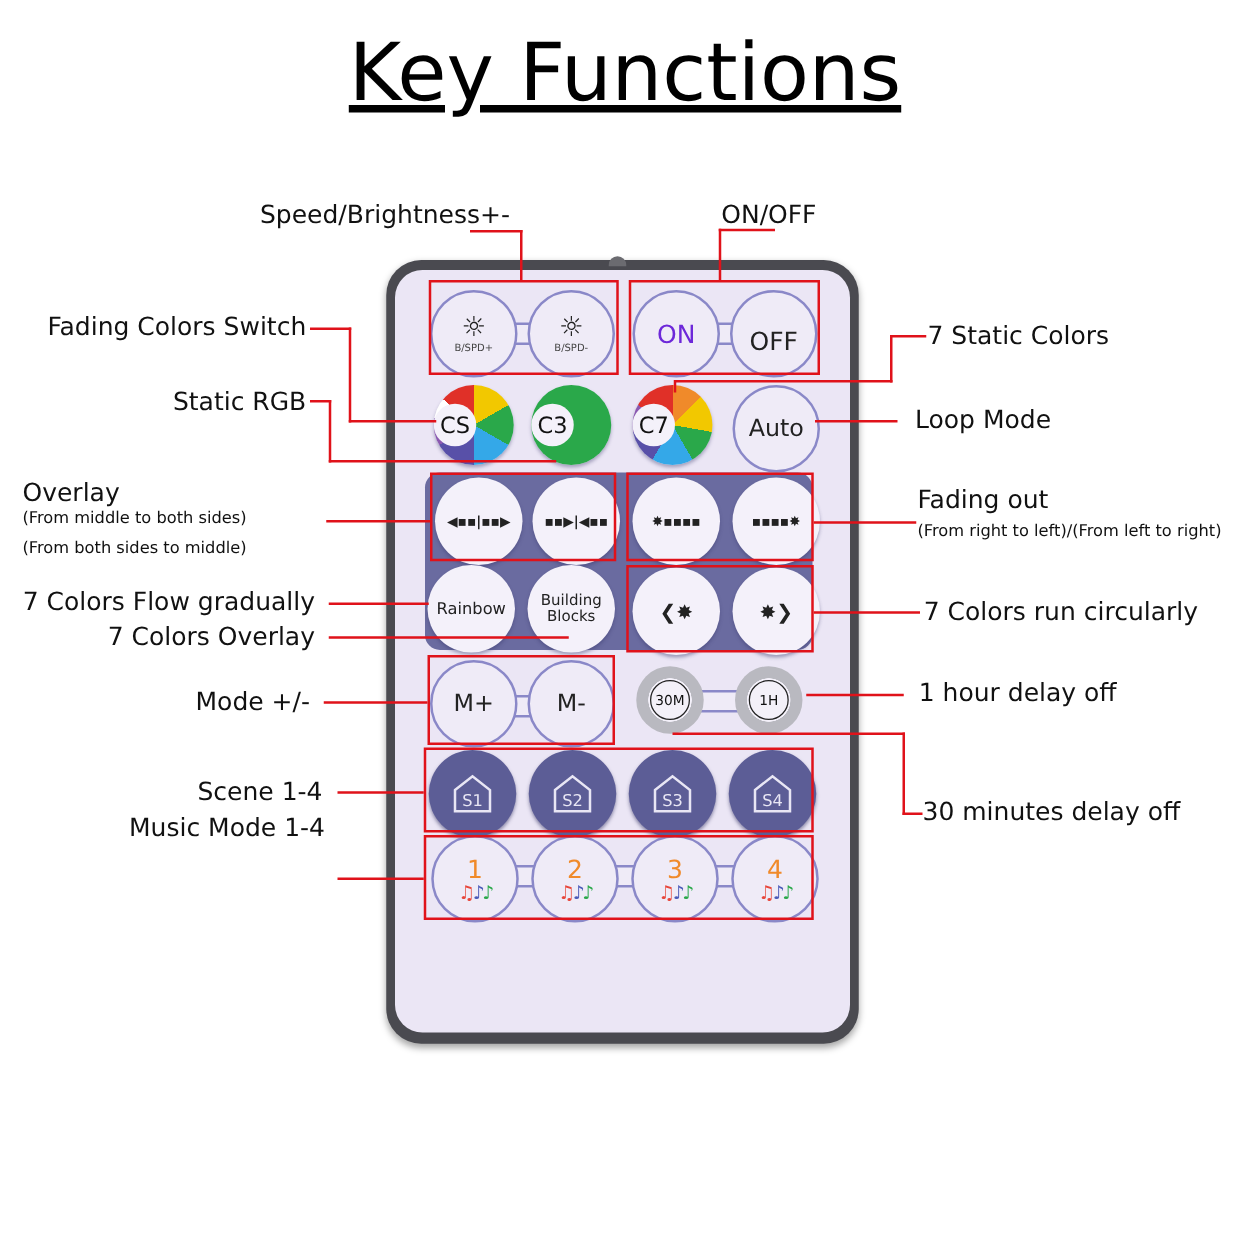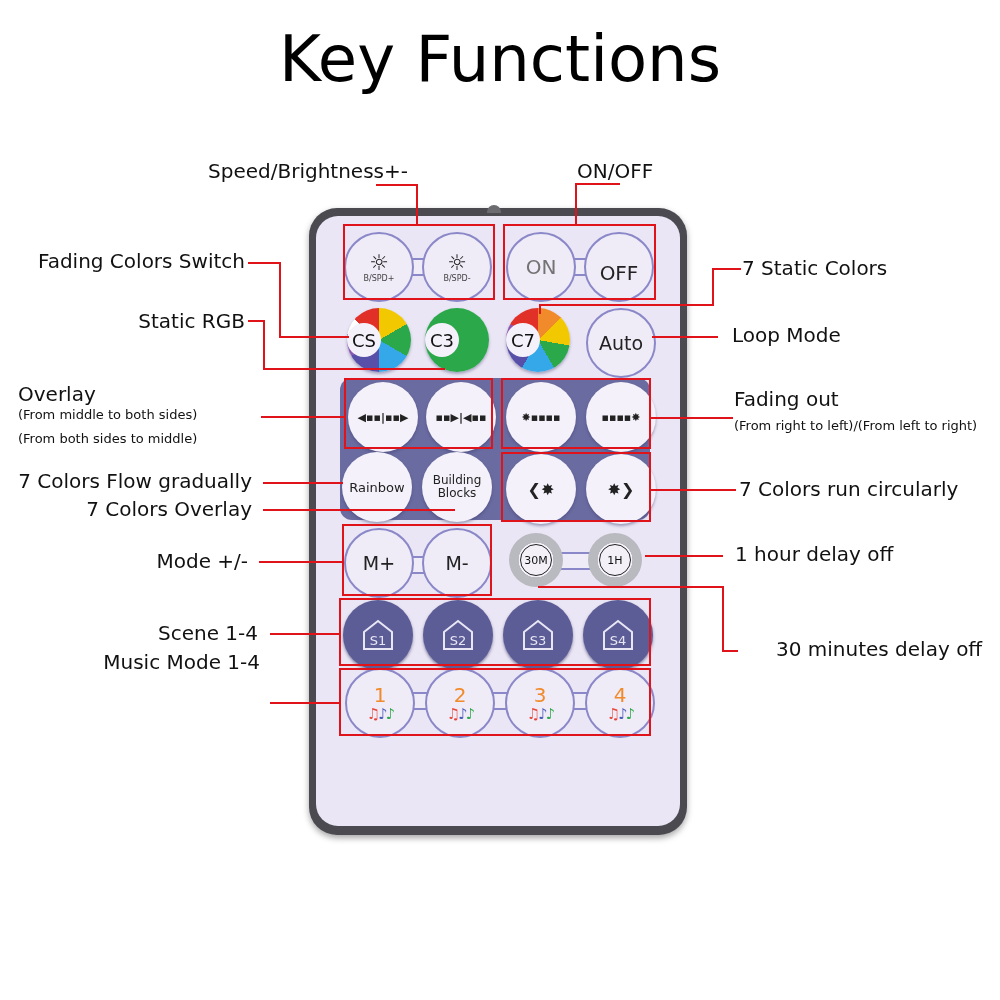--- a/index.html
+++ b/index.html
@@ -1,19 +1,19 @@
 <!DOCTYPE html>
 <html><head>
 <meta charset="utf-8">
 <style>
   html, body { margin:0; padding:0; }
   body { width:1000px; height:1000px; background:#ffffff; position:relative; overflow:hidden;
          font-family:"DejaVu Sans", "Liberation Sans", sans-serif; color:#111; }
   .abs { position:absolute; }
-  .title { left:0; width:1000px; top:22px; text-align:center; font-size:64px; font-weight:400; letter-spacing:0px; color:#000; }
+  .title { left:0; width:1000px; top:22px; text-align:center; font-size:64px; font-weight:400; letter-spacing:0px; color:#000;text-decoration:underline; }
   .lbl { position:absolute; font-size:20px; color:#111; white-space:nowrap; line-height:1; }
   .lbl.r { text-align:right; }
   .sub { position:absolute; font-size:13px; color:#111; white-space:nowrap; line-height:1; }
   
   .remote { left:309px; top:208px; width:378px; height:627px; background:#4a4a50; border-radius:28px; box-shadow:0 3px 6px rgba(0,0,0,0.35); }
   .bump { left:487px; top:205px; width:14px; height:8px; background:#6b6b70; border-radius:7px 7px 0 0; }
   .face { left:316px; top:216px; width:364px; height:610px; background:#ebe6f5; border-radius:22px; }
   .panel { position:absolute; background:#6a6ba0; border-radius:12px; }
   .btn { position:absolute; width:70px; height:70px; border-radius:50%; background:#f4f1fa;
          box-shadow:0 2px 3px rgba(60,60,110,0.45); display:flex; align-items:center; justify-content:center;
@@ -49,21 +49,21 @@
   </div>
 </div>
 <div class="btn ring" style="left:422px; top:232px;">
   <div style="display:flex;flex-direction:column;align-items:center;">
     <span style="font-size:22px;line-height:1;">☼</span>
     <span style="font-size:8px;color:#444;">B/SPD-</span>
   </div>
 </div>
 <div class="bridge" style="left:560px; top:258px; width:50px;"></div>
 <div class="btn ring" style="left:506px; top:232px;">
-  <span class="t" style="color:#737373;font-size:20px;">ON</span>
+  <span class="t" style="color:#6d28d9;font-size:20px;">ON</span>
 </div>
 <div class="btn ring" style="left:584px; top:232px;">
   <span class="t" style="font-size:20px;margin-top:12px;">OFF</span>
 </div>
 
 <div class="cwheel" style="left:347px; top:308px; background:conic-gradient(#f2c800 0 60deg,#2aa84a 60deg 120deg,#34a8e8 120deg 180deg,#5850a8 180deg 240deg,#8a58b0 240deg 280deg,#ffffff 280deg 310deg,#e03028 310deg 360deg);">
   <div class="inner">
       <span>CS</span>
     </div>
 </div>
@@ -236,14 +236,14 @@
 <div class="sub" style="left:18px; top:408px;">(From middle to both sides)</div>
 <div class="sub" style="left:18px; top:432px;">(From both sides to middle)</div>
 <div class="lbl" style="left:734px; top:389px;">Fading out</div>
 <div class="sub" style="left:734px; top:419px;">(From right to left)/(From left to right)</div>
 <div class="lbl r" style="right:748px; top:471px;">7 Colors Flow gradually</div>
 <div class="lbl r" style="right:748px; top:499px;">7 Colors Overlay</div>
 <div class="lbl" style="left:739px; top:479px;">7 Colors run circularly</div>
 <div class="lbl r" style="right:752px; top:551px;">Mode +/-</div>
 <div class="lbl" style="left:735px; top:544px;">1 hour delay off</div>
 <div class="lbl r" style="right:742px; top:623px;">Scene 1-4</div>
-<div class="lbl" style="left:776px; top:639px;">30 minutes delay off</div>
+<div class="lbl" style="left:738px; top:639px;">30 minutes delay off</div>
 <div class="lbl r" style="right:740px; top:652px;">Music Mode 1-4</div>
 
 </body></html>

